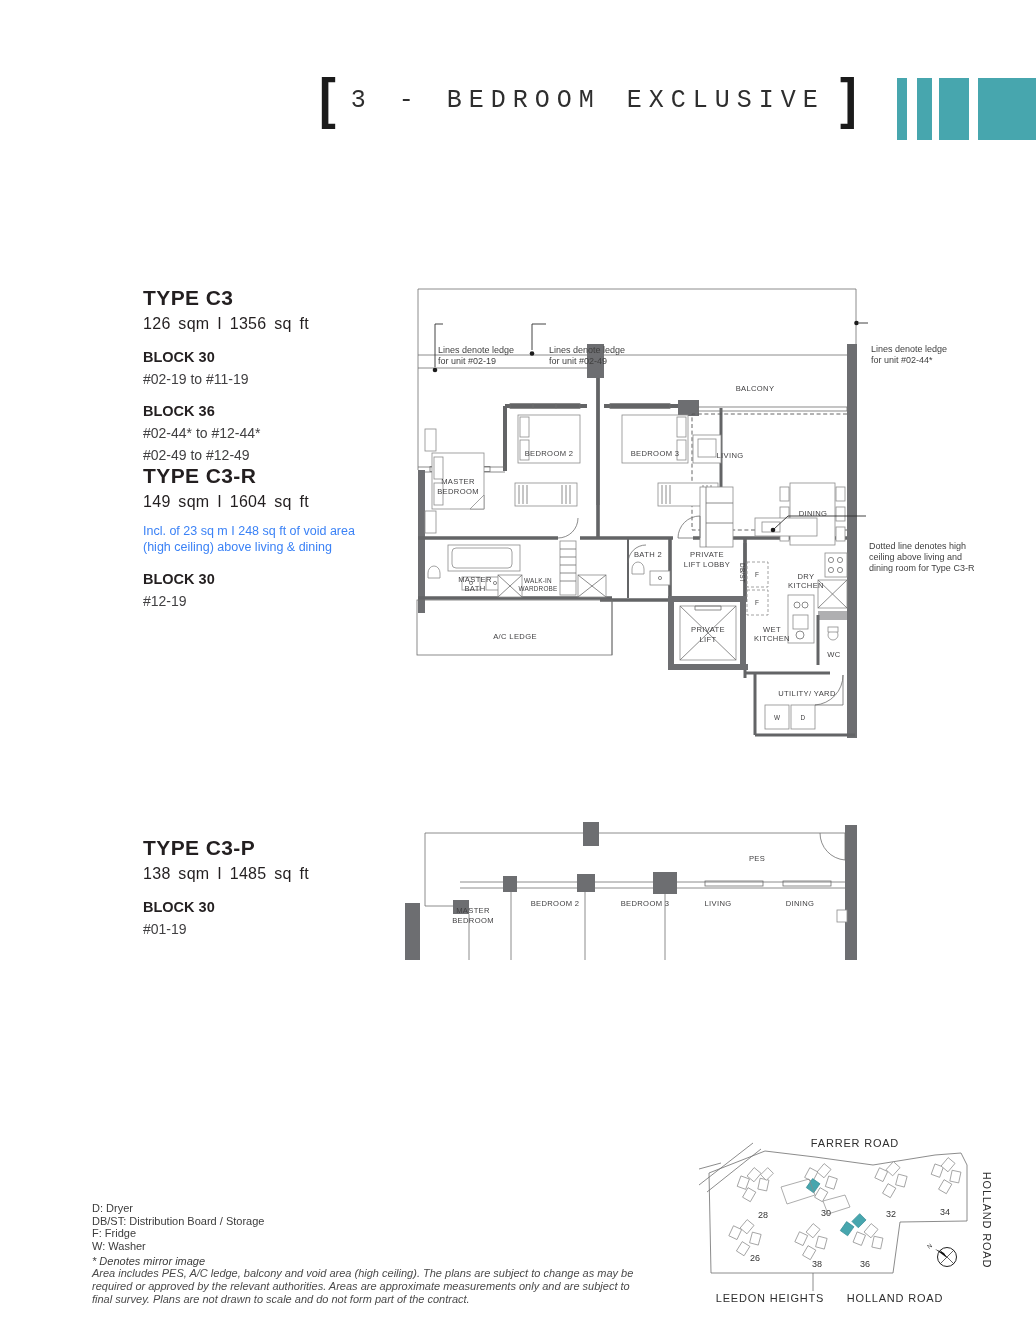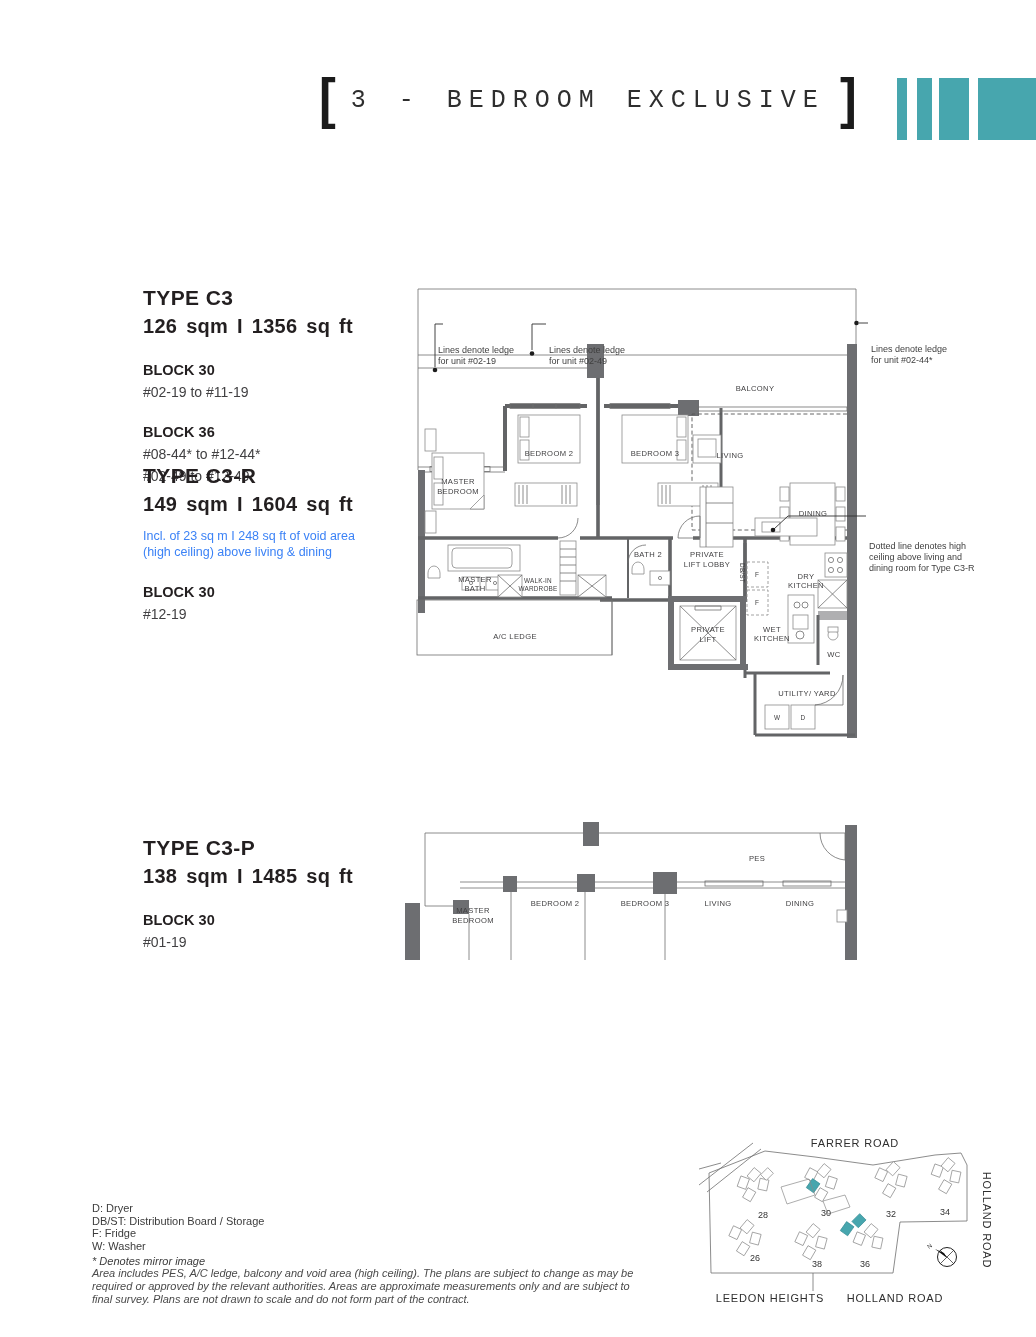--- a/index.html
+++ b/index.html
@@ -6,22 +6,22 @@
   .page{position:relative;width:1036px;height:1337px;background:#ffffff;overflow:hidden;
         font-family:"Liberation Sans",sans-serif;color:#231f20;margin:0 auto;}
   
   .hdr{position:absolute;left:318px;top:68px;display:flex;align-items:center;gap:14px;}
   .bracket{font-size:56px;font-weight:600;line-height:60px;color:#1b1b1b;transform:scaleX(.9);}
   .hdr-title{font-size:25px;letter-spacing:7px;word-spacing:4px;color:#2e2e2e;font-weight:400;padding-top:4px;font-family:Liberation Mono, monospace;}
   .bar{position:absolute;top:78px;height:62px;}
   
   .tblock{position:absolute;left:143px;}
   .t-name{font-size:21px;font-weight:600;letter-spacing:.4px;color:#231f20;}
-  .t-area{font-size:20px;font-weight:700;letter-spacing:.3px;word-spacing:3px;margin-top:5px;color:#231f20;}
-  .t-block{font-size:14.5px;font-weight:700;margin-top:24px;color:#231f20;}
+  .t-area{font-size:16px;font-weight:400;letter-spacing:.3px;word-spacing:3px;margin-top:5px;color:#231f20;}
+  .t-block{font-size:14.5px;font-weight:700;margin-top:16px;color:#231f20;}
   .t-units{font-size:14px;font-weight:400;margin-top:6px;color:#414042;}
   .t-note{font-size:12.5px;color:#3b82f6;margin-top:12px;line-height:16px;}
   
   .planwrap{position:absolute;}
   .ann{position:absolute;font-size:9px;line-height:11px;color:#3f3f3f;margin-top:32px;}
   svg text{font-family:"Liberation Sans",sans-serif;fill:#414042;}
   .rm{font-size:7.6px;letter-spacing:.35px;}
   .rm-s{font-size:6.4px;letter-spacing:.2px;}
   .thin{stroke:#6e6e6e;stroke-width:.8;fill:none;}
   .wl{stroke:#636466;fill:none;}
@@ -53,21 +53,21 @@
   <div class="bar" style="left:917px;width:15px;background:#47a6ae;"></div>
   <div class="bar" style="left:939px;width:30px;background:#47a6ae;"></div>
   <div class="bar" style="left:978px;width:58px;background:#47a6ae;"></div>
 
   <div class="tblock" style="top:286px;">
     <div class="t-name">TYPE C3</div>
     <div class="t-area">126 sqm I 1356 sq ft</div>
     <div class="t-block">BLOCK 30</div>
     <div class="t-units">#02-19 to #11-19</div>
     <div class="t-block">BLOCK 36</div>
-    <div class="t-units">#08-44* to #12-44*</div>
+    <div class="t-units">#02-44* to #12-44*</div>
     <div class="t-units">#02-49 to #12-49</div>
   </div>
 
   <div class="tblock" style="top:464px;">
     <div class="t-name">TYPE C3-R</div>
     <div class="t-area">149 sqm I 1604 sq ft</div>
     <div class="t-note">
       <div>Incl. of 23 sq m I 248 sq ft of void area</div>
       <div>(high ceiling) above living &amp; dining</div>
     </div>

